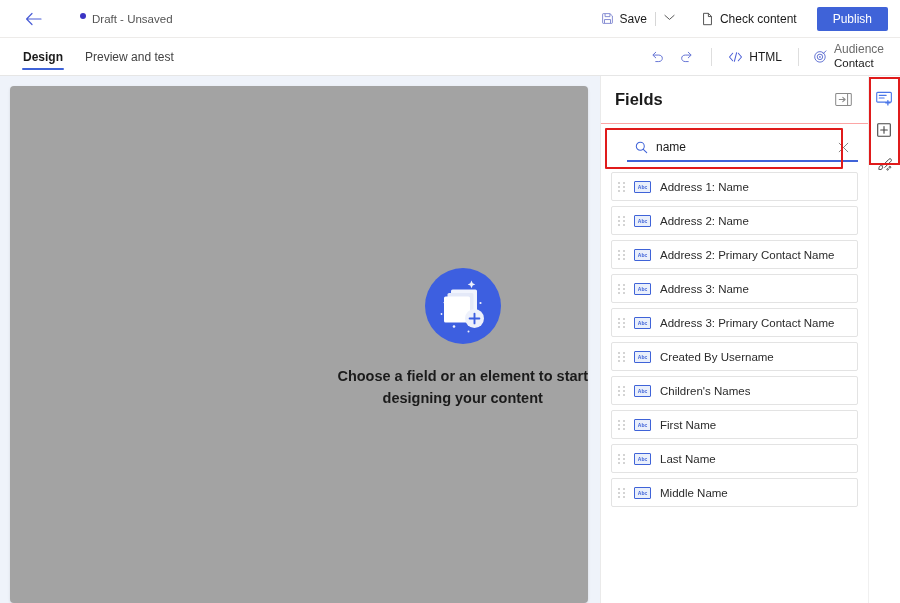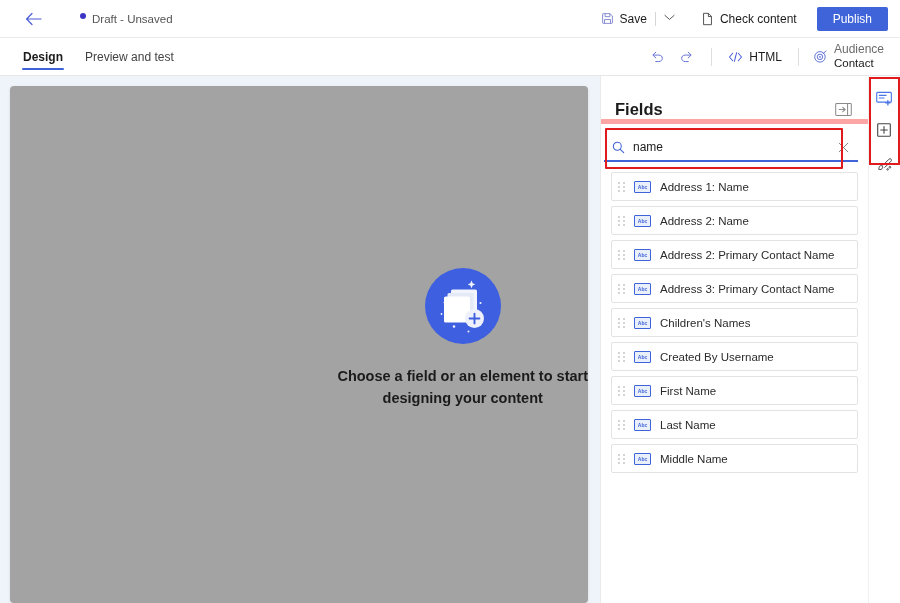--- a/index.html
+++ b/index.html
@@ -134,31 +134,31 @@
 
   
   .fields-panel {
     width: 268px;
     background: #ffffff;
     display: flex; flex-direction: column;
     border-left: 1px solid #eaeaea;
   }
   .fields-header {
     height: 48px; flex: 0 0 48px;
-    display: flex; align-items: flex-end;
+    display: flex; align-items: center;
     padding: 0 14px 0 14px;
-    border-bottom: 5px solid #fca5a5;
+    border-bottom: 1px solid #fca5a5;
   }
   .fields-title { font-size: 16.5px; font-weight: 600; color: #1b1b1b; }
   .collapse-btn {
     margin-left: auto; width: 22px; height: 20px;
     display: flex; align-items: center; justify-content: center;
     cursor: pointer; color: #8a8a8a;
   }
-  .search-zone { padding: 10px 10px 6px 3px; position: relative; }
+  .search-zone { padding: 10px 10px 6px 26px; position: relative; }
   .search-highlight {
     position: absolute; left: 4px; top: 4px;
     width: 238px; height: 41px;
     border: 2px solid #e01b1b; border-radius: 1px;
     pointer-events: none;
   }
   .search-box {
     position: relative;
     height: 28px;
     display: flex; align-items: center;
@@ -454,45 +454,57 @@
         <div class="field-item">
           <span class="drag-handle">
             <i></i>
             <i></i>
             <i></i>
             <i></i>
             <i></i>
             <i></i>
           </span>
           <span class="field-type-icon">Abc</span>
+          <span class="field-label">Address 3: Name</span>
+        </div>
+        <div class="field-item">
+          <span class="drag-handle">
+            <i></i>
+            <i></i>
+            <i></i>
+            <i></i>
+            <i></i>
+            <i></i>
+          </span>
+          <span class="field-type-icon">Abc</span>
           <span class="field-label">Address 3: Primary Contact Name</span>
         </div>
         <div class="field-item">
           <span class="drag-handle">
             <i></i>
             <i></i>
             <i></i>
             <i></i>
             <i></i>
             <i></i>
           </span>
           <span class="field-type-icon">Abc</span>
+          <span class="field-label">Created By Username</span>
+        </div>
+        <div class="field-item">
+          <span class="drag-handle">
+            <i></i>
+            <i></i>
+            <i></i>
+            <i></i>
+            <i></i>
+            <i></i>
+          </span>
+          <span class="field-type-icon">Abc</span>
           <span class="field-label">Children's Names</span>
-        </div>
-        <div class="field-item">
-          <span class="drag-handle">
-            <i></i>
-            <i></i>
-            <i></i>
-            <i></i>
-            <i></i>
-            <i></i>
-          </span>
-          <span class="field-type-icon">Abc</span>
-          <span class="field-label">Created By Username</span>
         </div>
         <div class="field-item">
           <span class="drag-handle">
             <i></i>
             <i></i>
             <i></i>
             <i></i>
             <i></i>
             <i></i>
           </span>

